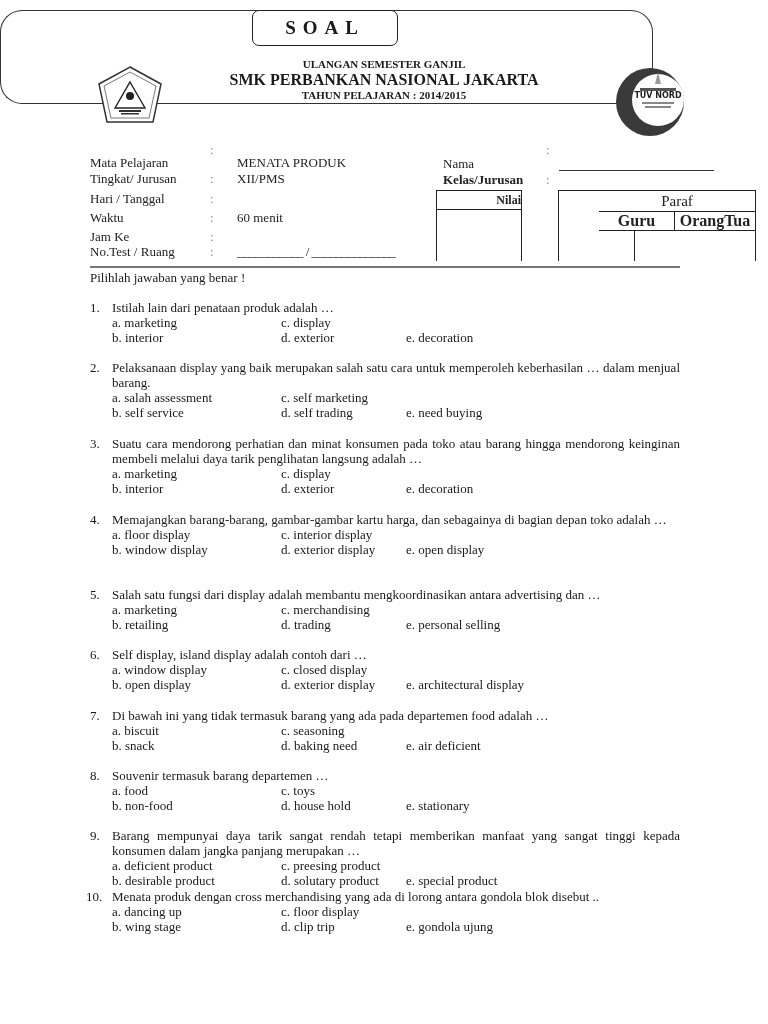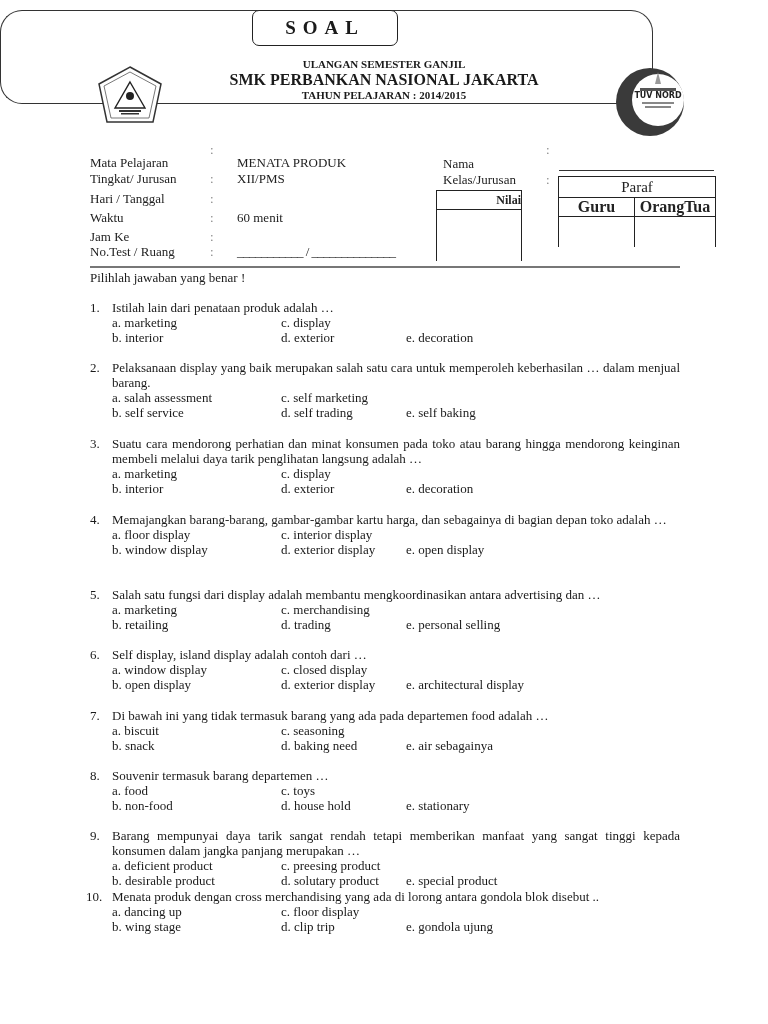--- a/index.html
+++ b/index.html
@@ -98,28 +98,28 @@
     <span class="info-label" style="top:229px;">Jam Ke</span>
     <span class="info-colon" style="top:229px;">:</span>
 
     <span class="info-label" style="top:244px;">No.Test / Ruang</span>
     <span class="info-colon" style="top:244px;">:</span>
     <span class="info-value" style="top:244px;letter-spacing:-0.5px;">___________ / ______________</span>
 
     <span class="info-colon" style="top:142px;left:546px;">:</span>
     <span class="info-label" style="top:156px;left:443px;">Nama</span>
     <div style="position:absolute;left:559px;top:170px;width:155px;height:1px;background:#333;"></div>
-    <span class="info-label" style="top:172px;left:443px;">Kelas/Jurusan</span>
+    <span class="info-label" style="top:172px;left:443px;font-weight:bold;">Kelas/Jurusan</span>
     <span class="info-colon" style="top:172px;left:546px;">:</span>
 
     <div class="box" style="left:436px;top:190px;width:84px;height:70px;">
       <div class="box-title" style="height:18px;line-height:18px;font-size:12px;text-align:right;">Nilai</div>
     </div>
 
-    <div class="box" style="left:558px;top:176px;width:156px;height:70px;">
+    <div class="box" style="left:558px;top:190px;width:156px;height:70px;padding-left:40px;">
       <div class="box-title" style="height:20px;line-height:20px;font-size:15px;font-weight:normal;">Paraf</div>
       <div style="display:flex;height:18px;border-bottom:1.2px solid #222;font-size:16px;font-weight:bold;">
         <div style="width:75px;text-align:center;line-height:18px;border-right:1.2px solid #222;">Guru</div>
         <div style="flex:1;text-align:center;line-height:18px;">OrangTua</div>
       </div>
       <div style="position:absolute;left:75px;top:39px;width:1.2px;height:31px;background:#222;"></div>
     </div>
   </div>
 
   <div class="sep" style="top:266px;"></div>
@@ -139,21 +139,21 @@
   </div>
 
   <div class="q" style="top:360px;">
     <span class="q-num">2.</span>
     <div class="q-text">Pelaksanaan display yang baik merupakan salah satu cara untuk memperoleh keberhasilan … dalam menjual barang.</div>
     <div class="opts">
       <span class="opt c1 r1">a. salah assessment</span>
       <span class="opt c2 r1">c. self marketing</span>
       <span class="opt c1 r2">b. self service</span>
       <span class="opt c2 r2">d. self trading</span>
-      <span class="opt c3 r2">e. self baking</span>
+      <span class="opt c3 r2">e. need buying</span>
     </div>
   </div>
 
   <div class="q" style="top:436px;">
     <span class="q-num">3.</span>
     <div class="q-text">Suatu cara mendorong perhatian dan minat konsumen pada toko atau barang hingga mendorong keinginan membeli melalui daya tarik penglihatan langsung adalah …</div>
     <div class="opts">
       <span class="opt c1 r1">a. marketing</span>
       <span class="opt c2 r1">c. display</span>
       <span class="opt c1 r2">b. interior</span>
@@ -199,21 +199,21 @@
   </div>
 
   <div class="q" style="top:708px;">
     <span class="q-num">7.</span>
     <div class="q-text">Di bawah ini yang tidak termasuk barang yang ada pada departemen food adalah …</div>
     <div class="opts">
       <span class="opt c1 r1">a. biscuit</span>
       <span class="opt c2 r1">c. seasoning</span>
       <span class="opt c1 r2">b. snack</span>
       <span class="opt c2 r2">d. baking need</span>
-      <span class="opt c3 r2">e. air sebagainya</span>
+      <span class="opt c3 r2">e. air deficient</span>
     </div>
   </div>
 
   <div class="q" style="top:768px;">
     <span class="q-num">8.</span>
     <div class="q-text">Souvenir termasuk barang departemen …</div>
     <div class="opts">
       <span class="opt c1 r1">a. food</span>
       <span class="opt c2 r1">c. toys</span>
       <span class="opt c1 r2">b. non-food</span>

